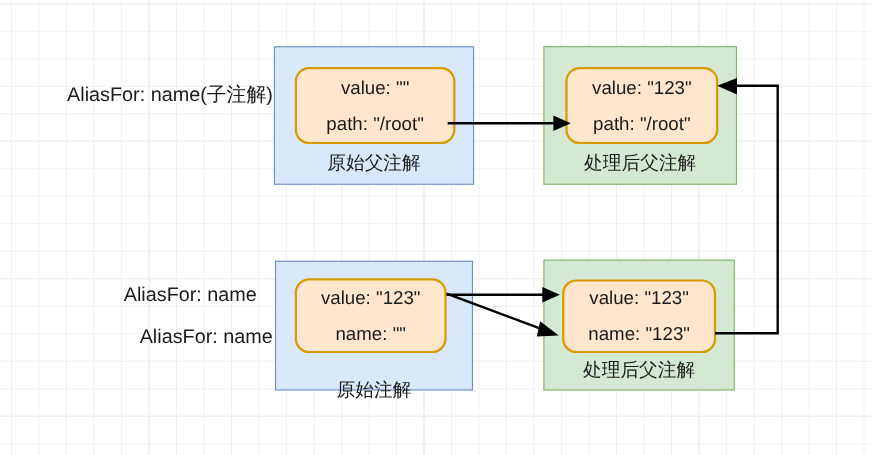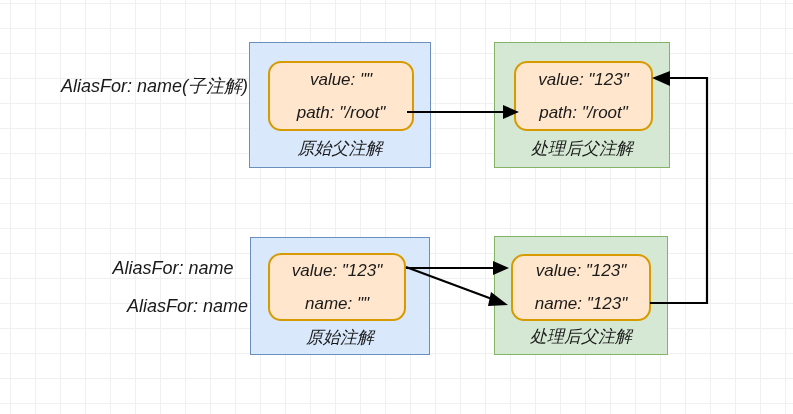--- a/index.html
+++ b/index.html
@@ -24,21 +24,20 @@
       linear-gradient(to right,  #f0f0f0 1px, transparent 1px),
       linear-gradient(to bottom, #f0f0f0 1px, transparent 1px),
       linear-gradient(to right,  #e4e4e4 1px, transparent 1px),
       linear-gradient(to bottom, #e4e4e4 1px, transparent 1px);
     background-size:
       25px 25px,
       25px 25px,
       125px 125px,
       125px 125px;
     background-position: 10px 3px, 10px 3px, 10px 3px, 10px 3px;
-    font-style: italic;
   }
 
   
   .outer-box {
     position: absolute;
     box-sizing: border-box;
     border-width: 1px;
     border-style: solid;
     display: flex;
     flex-direction: column;
@@ -128,21 +127,21 @@
       <div class="card-line">path: "/root"</div>
     </div>
     <div class="caption" style="top:94px;">处理后父注解</div>
   </div>
 
   <div class="outer-box blue" style="left:250px; top:237px; width:180px; height:118px;">
     <div class="inner-card" style="left:17px; top:15px; width:138px; height:68px;">
       <div class="card-line">value: "123"</div>
       <div class="card-line">name: ""</div>
     </div>
-    <div class="caption" style="top:88px;">原始注解</div>
+    <div class="caption" style="top:105px;">原始注解</div>
   </div>
 
   <div class="outer-box green" style="left:494px; top:236px; width:174px; height:119px;">
     <div class="inner-card" style="left:16px; top:17px; width:140px; height:67px;">
       <div class="card-line">value: "123"</div>
       <div class="card-line">name: "123"</div>
     </div>
     <div class="caption" style="top:88px;">处理后父注解</div>
   </div>
 

